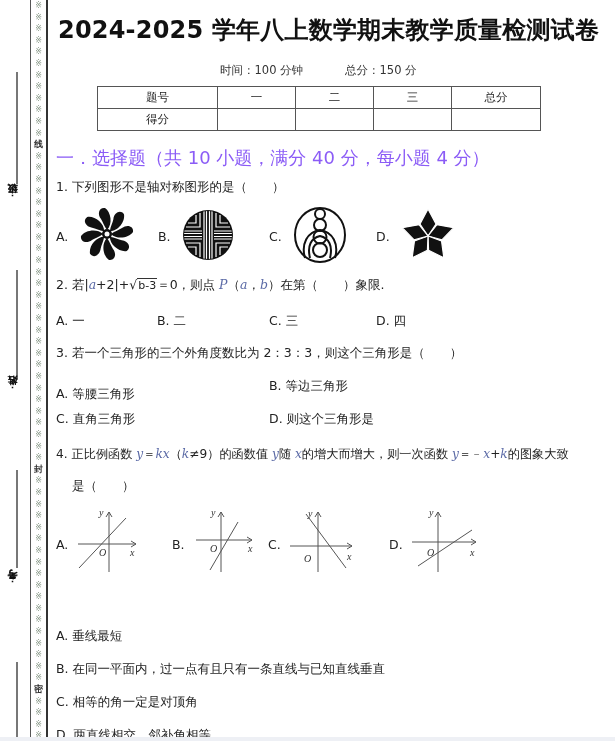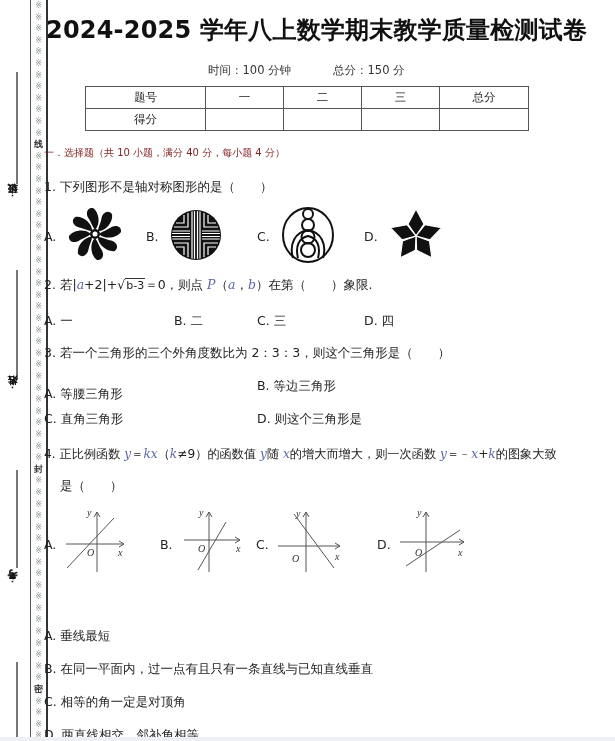--- a/index.html
+++ b/index.html
@@ -14,28 +14,28 @@
   .strip .uline { position:absolute; left:16px; width:2px; background:#777; }
   .strip .vlabel { position:absolute; left:7px; width:16px; font-size:10px; font-weight:bold; color:#111;
     writing-mode:vertical-rl; transform:rotate(180deg); line-height:12px; }
   .border-outer { position:absolute; left:30px; top:0; width:1px; height:741px; background:#555; }
   .seal-col { position:absolute; left:31px; top:0; width:15px; height:741px; overflow:hidden;
     font-size:8px; color:#8a9a8a; text-align:center; line-height:11.6px; }
   .seal-col span { display:block; }
   .seal-col .seal-word { color:#333; font-size:9px; font-weight:bold; }
   .border-inner { position:absolute; left:46px; top:0; width:2px; height:741px; background:#333; }
 
-  .content { position:absolute; left:36px; top:0; width:567px; height:741px;border-radius:9px; }
+  .content { position:absolute; left:48px; top:0; width:567px; height:741px;border-radius:9px; }
   .title { position:absolute; left:10px; top:14px; font-size:24px; font-weight:bold; color:#111; white-space:nowrap; letter-spacing:0.2px; }
   .meta { position:absolute; top:63px; left:0; width:567px; font-size:11.5px; color:#333; }
   .meta .time { position:absolute; left:172px;text-align:right; }
   .meta .total { position:absolute; left:297px; }
   table.score { position:absolute; left:49px; top:86px; border-collapse:collapse; font-size:11.5px; color:#222; }
   table.score td { border:1px solid #555; height:21px; text-align:center; padding:0; }
-  .section-head { position:absolute; left:8px; top:146px; font-size:10px; color:#7f1d1d; }
+  .section-head { position:absolute; left:8px; top:146px; font-size:18px; color:#8b5cf6; }
   .q { position:absolute; left:8px; font-size:12.5px; color:#222; white-space:nowrap; }
   .opt { position:absolute; font-size:12.5px; color:#222; white-space:nowrap; }
   .em { font-style:italic; font-family:"DejaVu Serif","Liberation Serif",serif; color:#5b6aa6; }
   .sqrt { border-top:1px solid #333; padding:0 1px; font-size:11px; }
   .fig { position:absolute; }
   .graph { position:absolute; }
   .footer-bar { position:absolute; left:0; top:737px; width:615px; height:4px; background:#eef0f5; }
 </style>
 </head>
 <body>
@@ -223,21 +223,21 @@
             <use href="#kite" transform="rotate(288)"></use>
         </g>
       </svg>
     </div>
 
     <div class="q" style="top:277px;">
       <span>2.</span>
       <span>若|</span><span class="em">a</span><span>+2|+</span><span>√</span><span class="sqrt">b-3</span><span>＝0，则点 </span><span class="em">P</span><span>（</span><span class="em">a</span><span>，</span><span class="em">b</span><span>）在第（　　）象限.</span>
     </div>
     <div class="opt" style="left:8px;top:313px;"><span>A.</span>&nbsp;<span>一</span></div>
-    <div class="opt" style="left:109px;top:313px;margin-left:29px;"><span>B.</span>&nbsp;<span>二</span></div>
+    <div class="opt" style="left:109px;top:313px;"><span>B.</span>&nbsp;<span>二</span></div>
     <div class="opt" style="left:221px;top:313px;"><span>C.</span>&nbsp;<span>三</span></div>
     <div class="opt" style="left:328px;top:313px;"><span>D.</span>&nbsp;<span>四</span></div>
 
     <div class="q" style="top:345px;">
       <span>3.</span>
       <span>若一个三角形的三个外角度数比为 2：3：3，则这个三角形是（　　）</span>
     </div>
     <div class="opt" style="left:8px;top:378px;margin-top:8px;"><span>A.</span>&nbsp;<span>等腰三角形</span></div>
     <div class="opt" style="left:221px;top:378px;"><span>B.</span>&nbsp;<span>等边三角形</span></div>
     <div class="opt" style="left:8px;top:411px;"><span>C.</span>&nbsp;<span>直角三角形</span></div>

